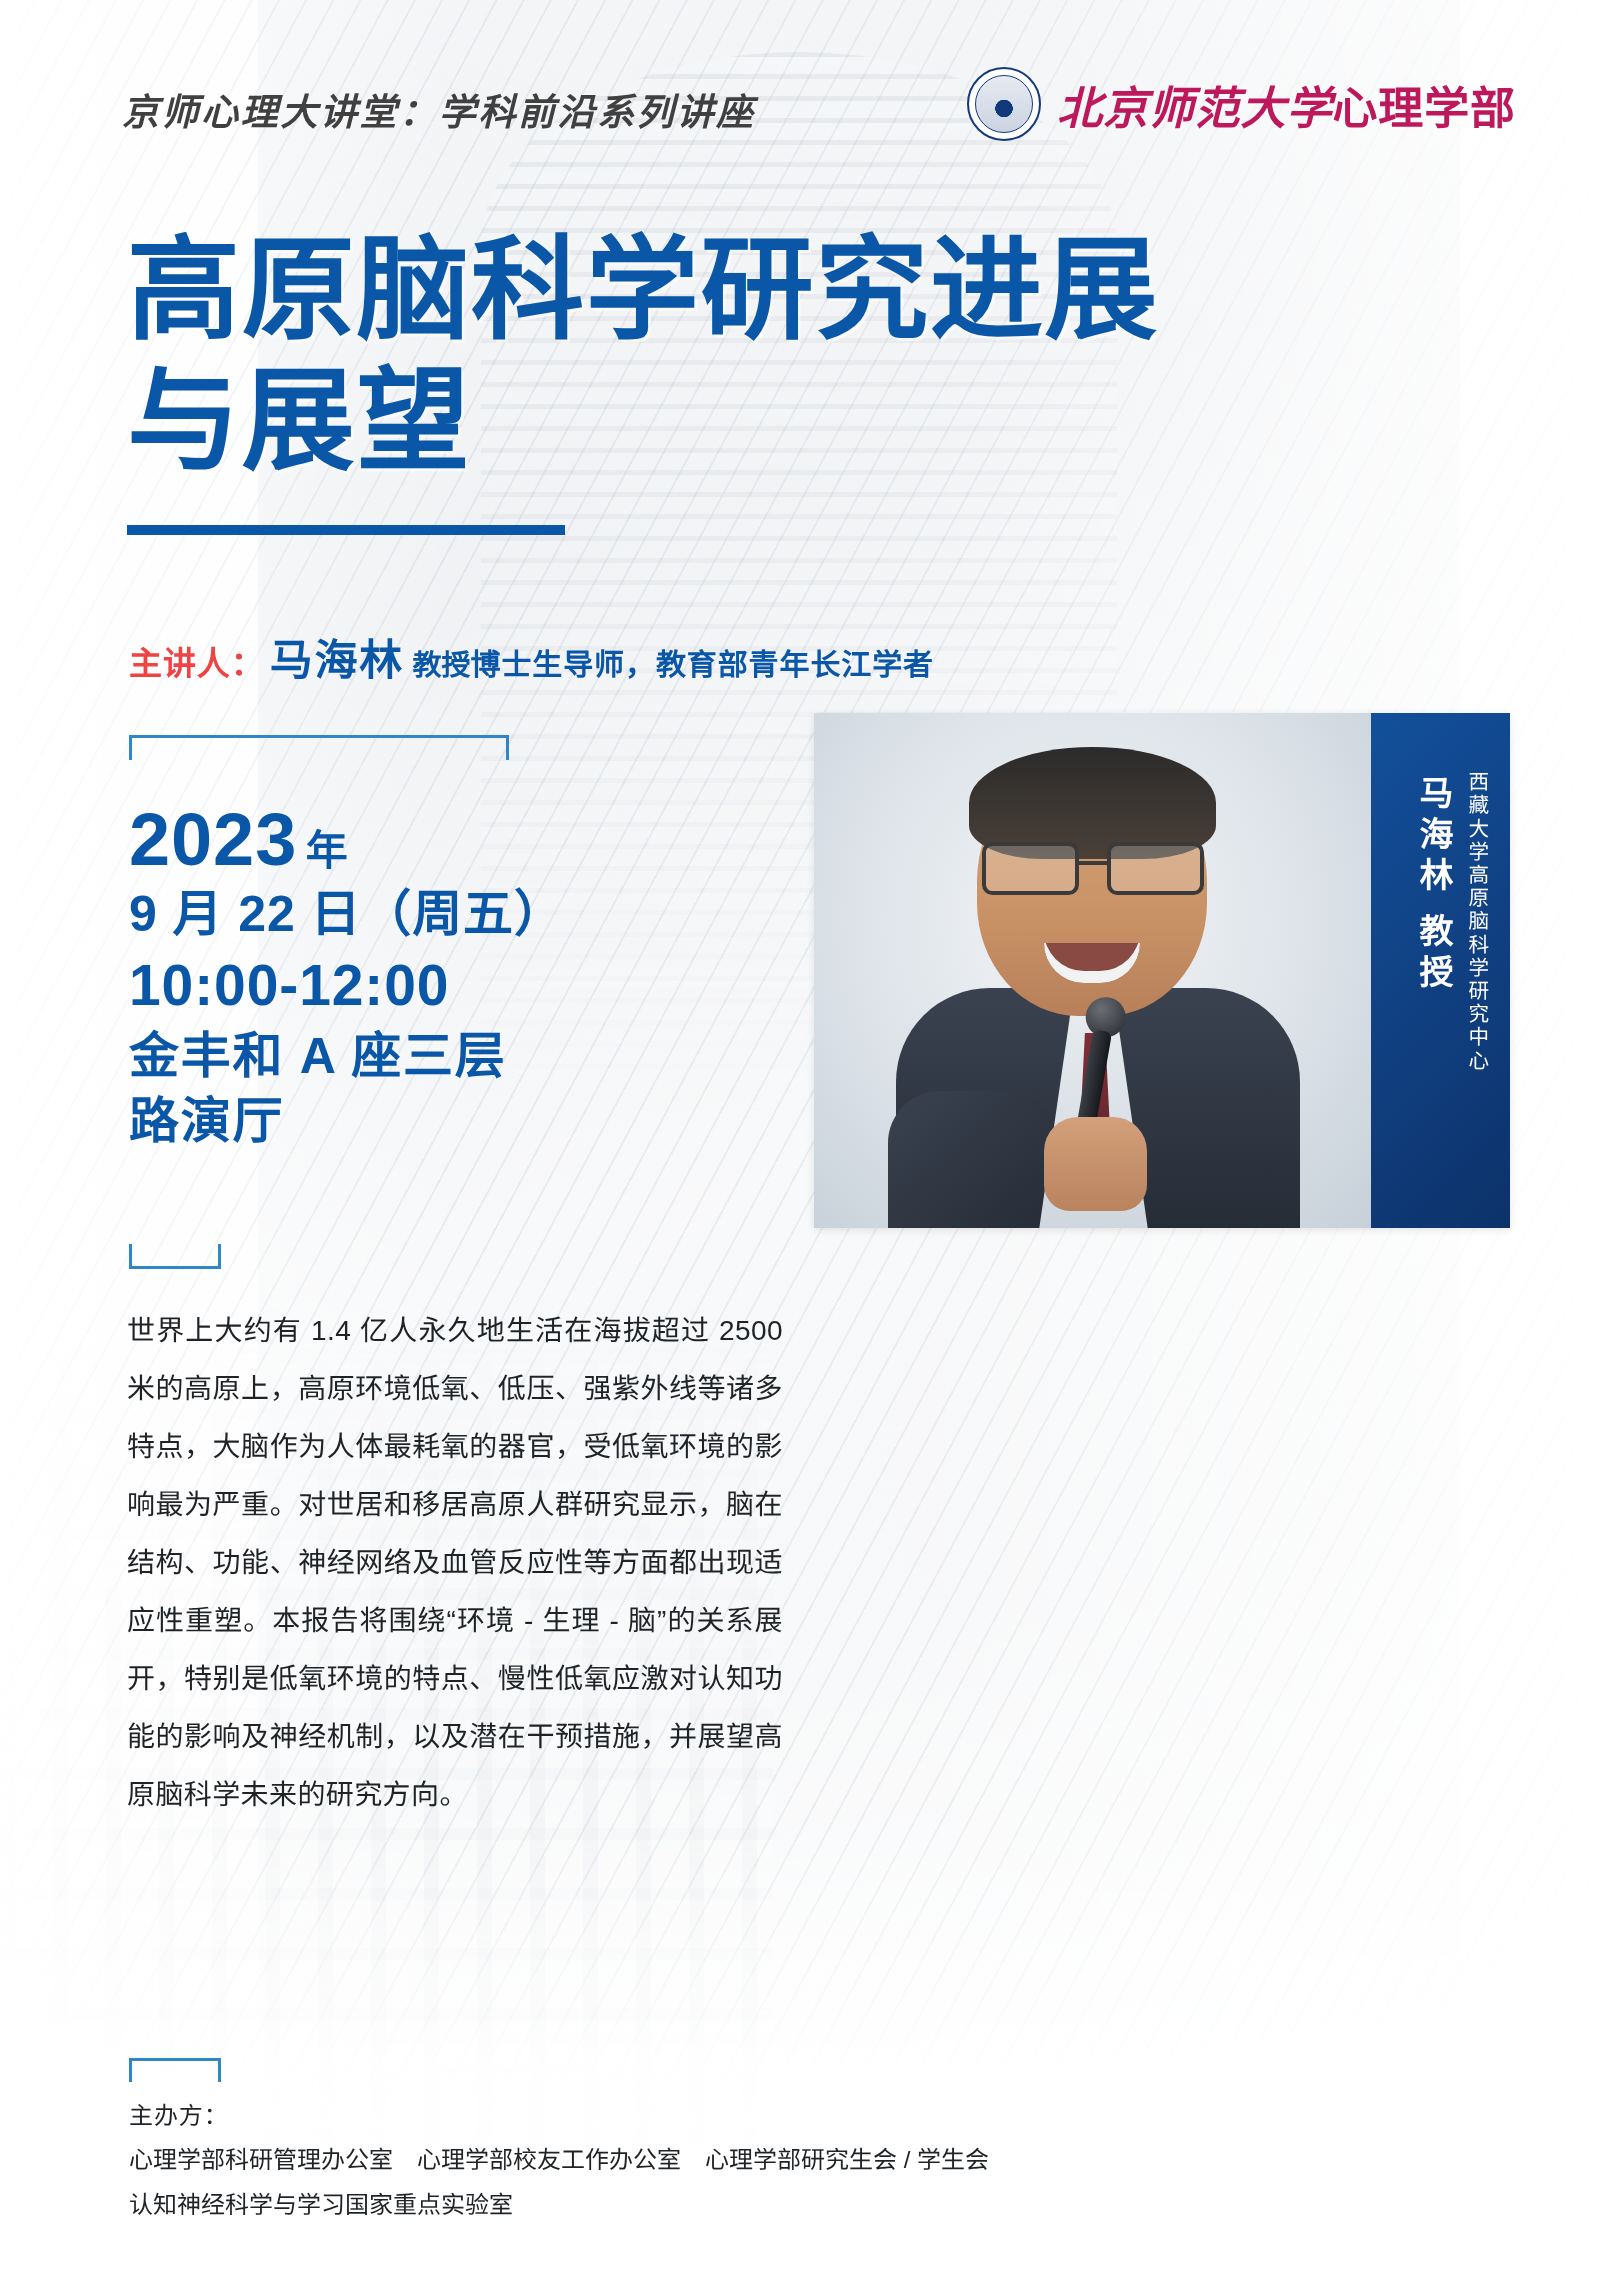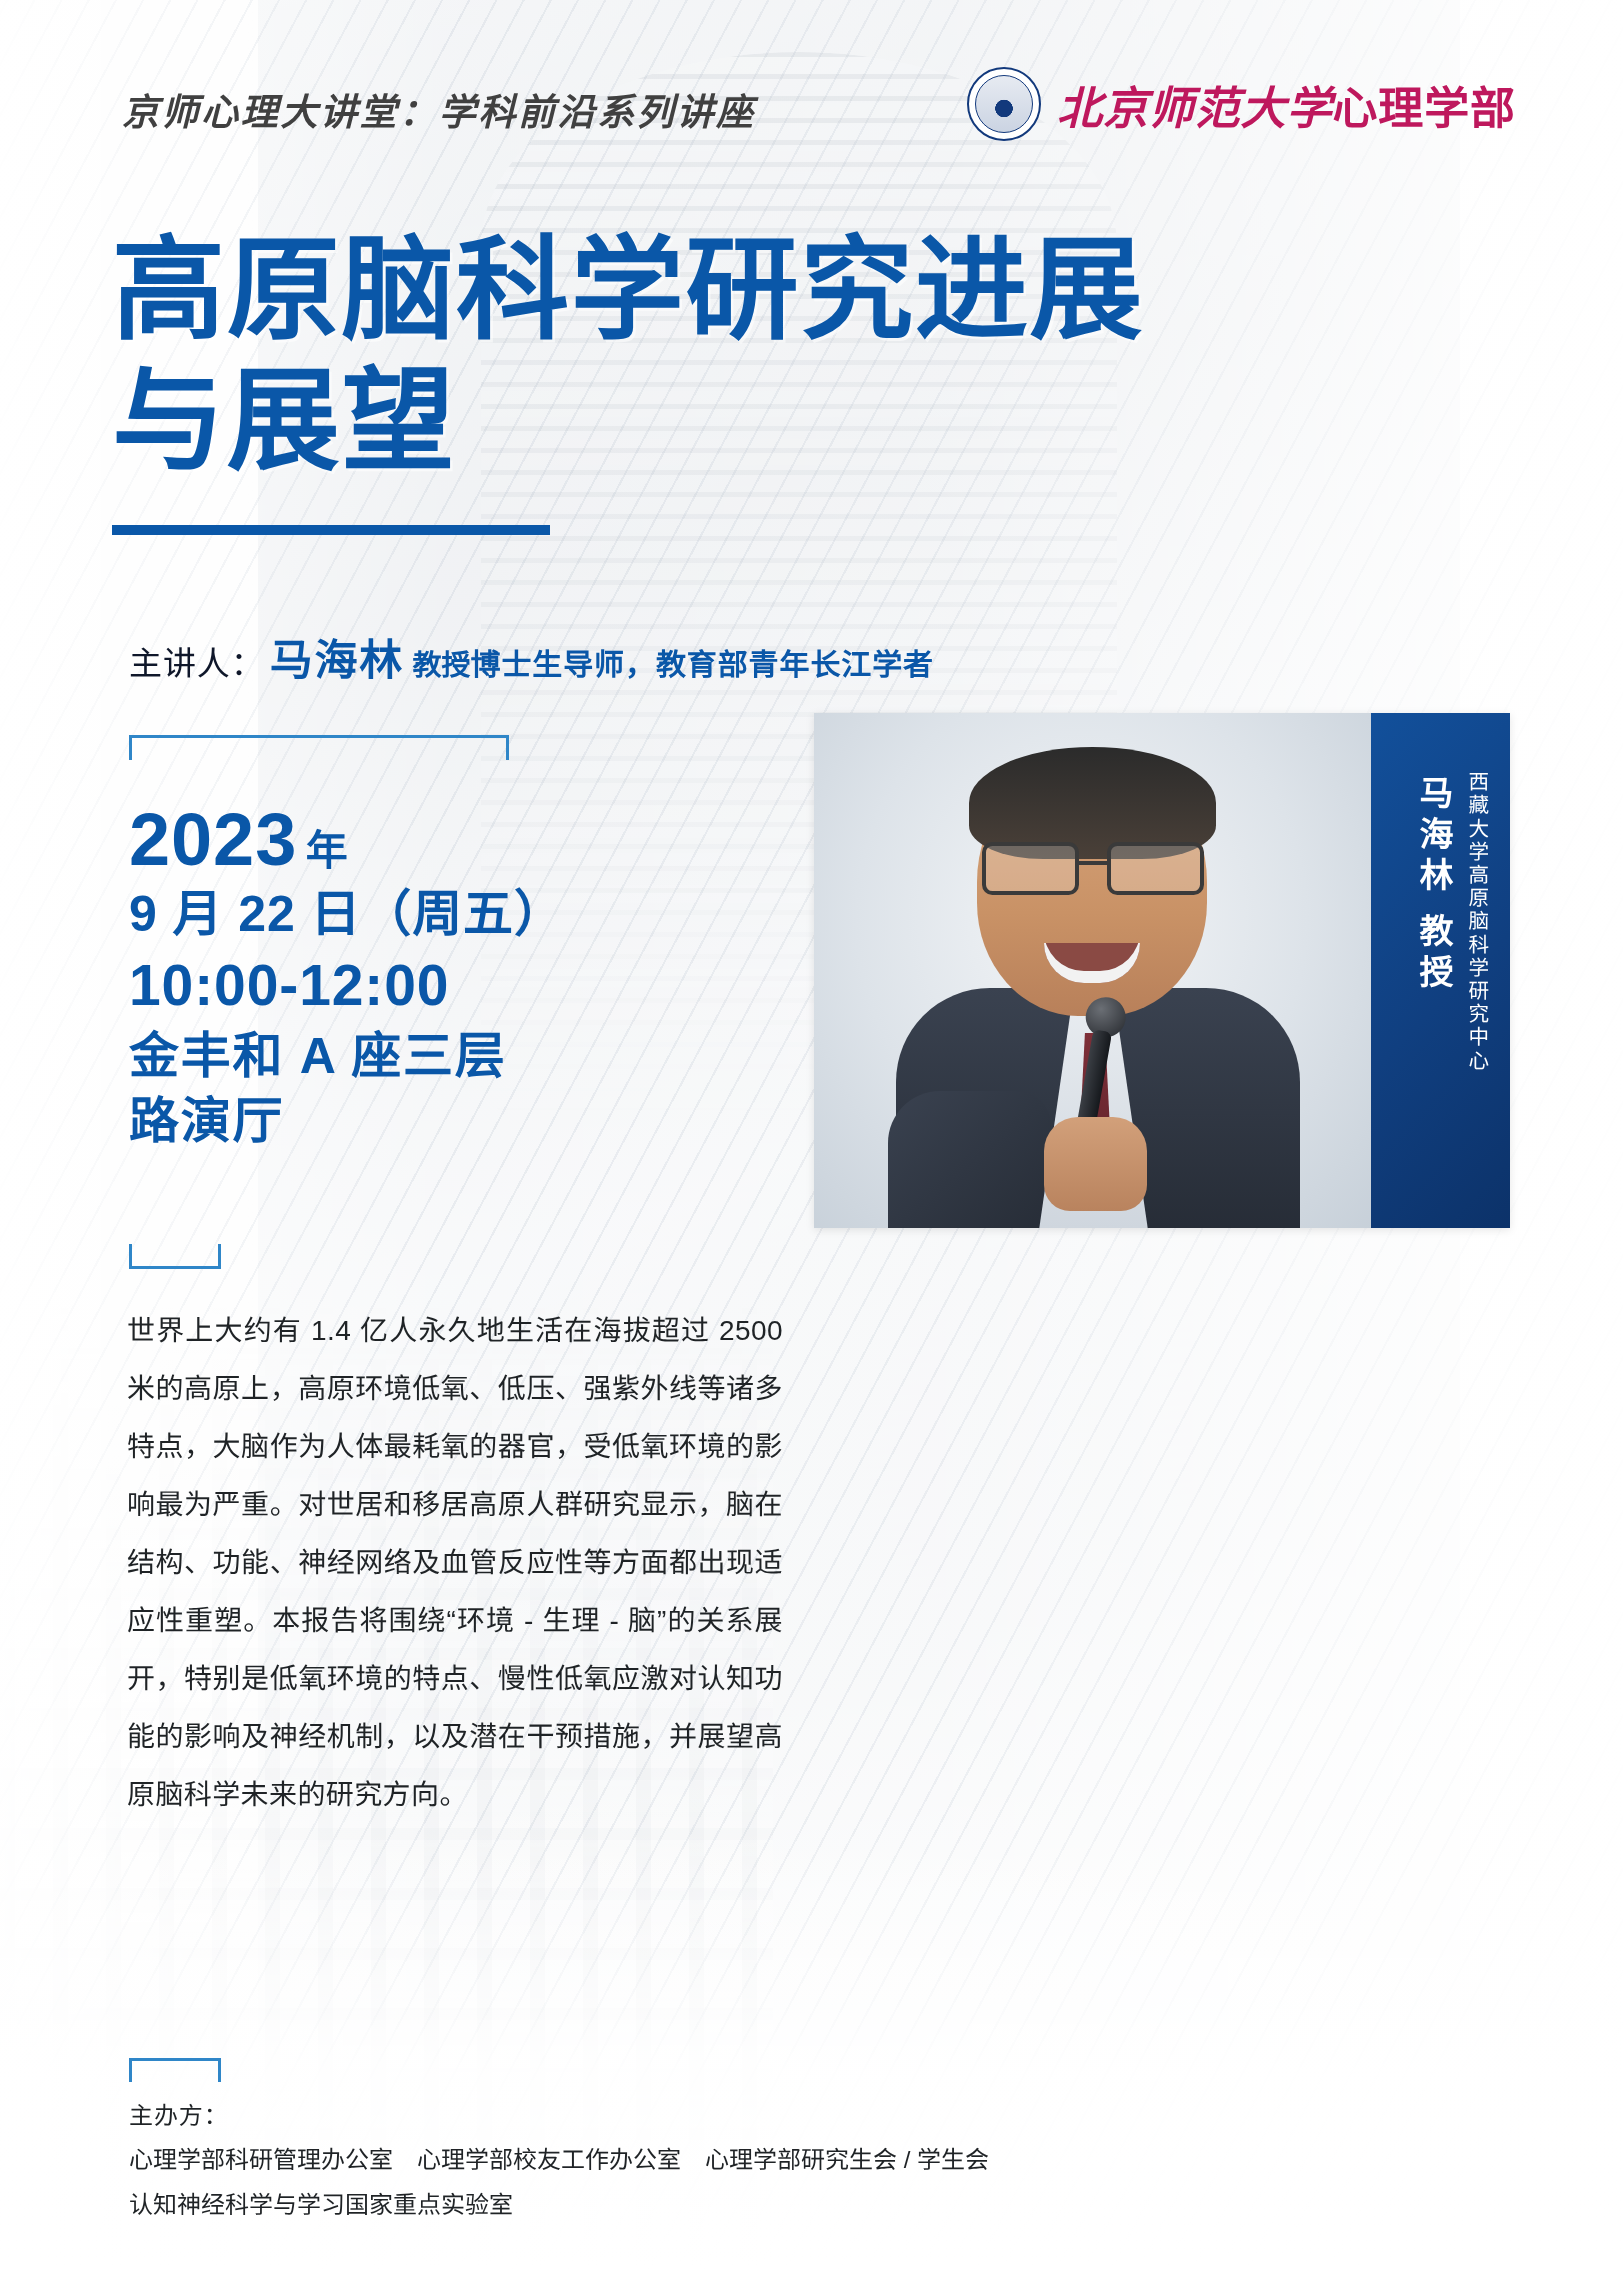--- a/index.html
+++ b/index.html
@@ -149,21 +149,21 @@
     letter-spacing: 0.9px;
     white-space: nowrap;
   }
   .bnu-name .b {
     font-style: italic;
   }
 
   
   .title-block {
     position: absolute;
-    left: 112px;
+    left: 127px;
     top: 225px;
     width: 1340px;
   }
   .title-main {
     font-size: 113px;
     font-weight: 800;
     line-height: 1.16;
     color: #0a57a8;
     letter-spacing: 1.7px;
     text-shadow: 2.6px 3.4px 0 rgba(255,255,255,0.55);
@@ -178,22 +178,22 @@
   .speaker-line {
     position: absolute;
     left: 129px;
     top: 625px;
     display: flex;
     align-items: baseline;
     white-space: nowrap;
   }
   .speaker-label {
     font-size: 33px;
-    font-weight: 400;
-    color: #0f172a;
+    font-weight: 700;
+    color: #ef4444;
     letter-spacing: 0.9px;
   }
   .speaker-name {
     font-size: 43px;
     font-weight: 800;
     color: #0a57a8;
     margin: 0 8.6px 0 5.2px;
     letter-spacing: 1.7px;
   }
   .speaker-rank {

